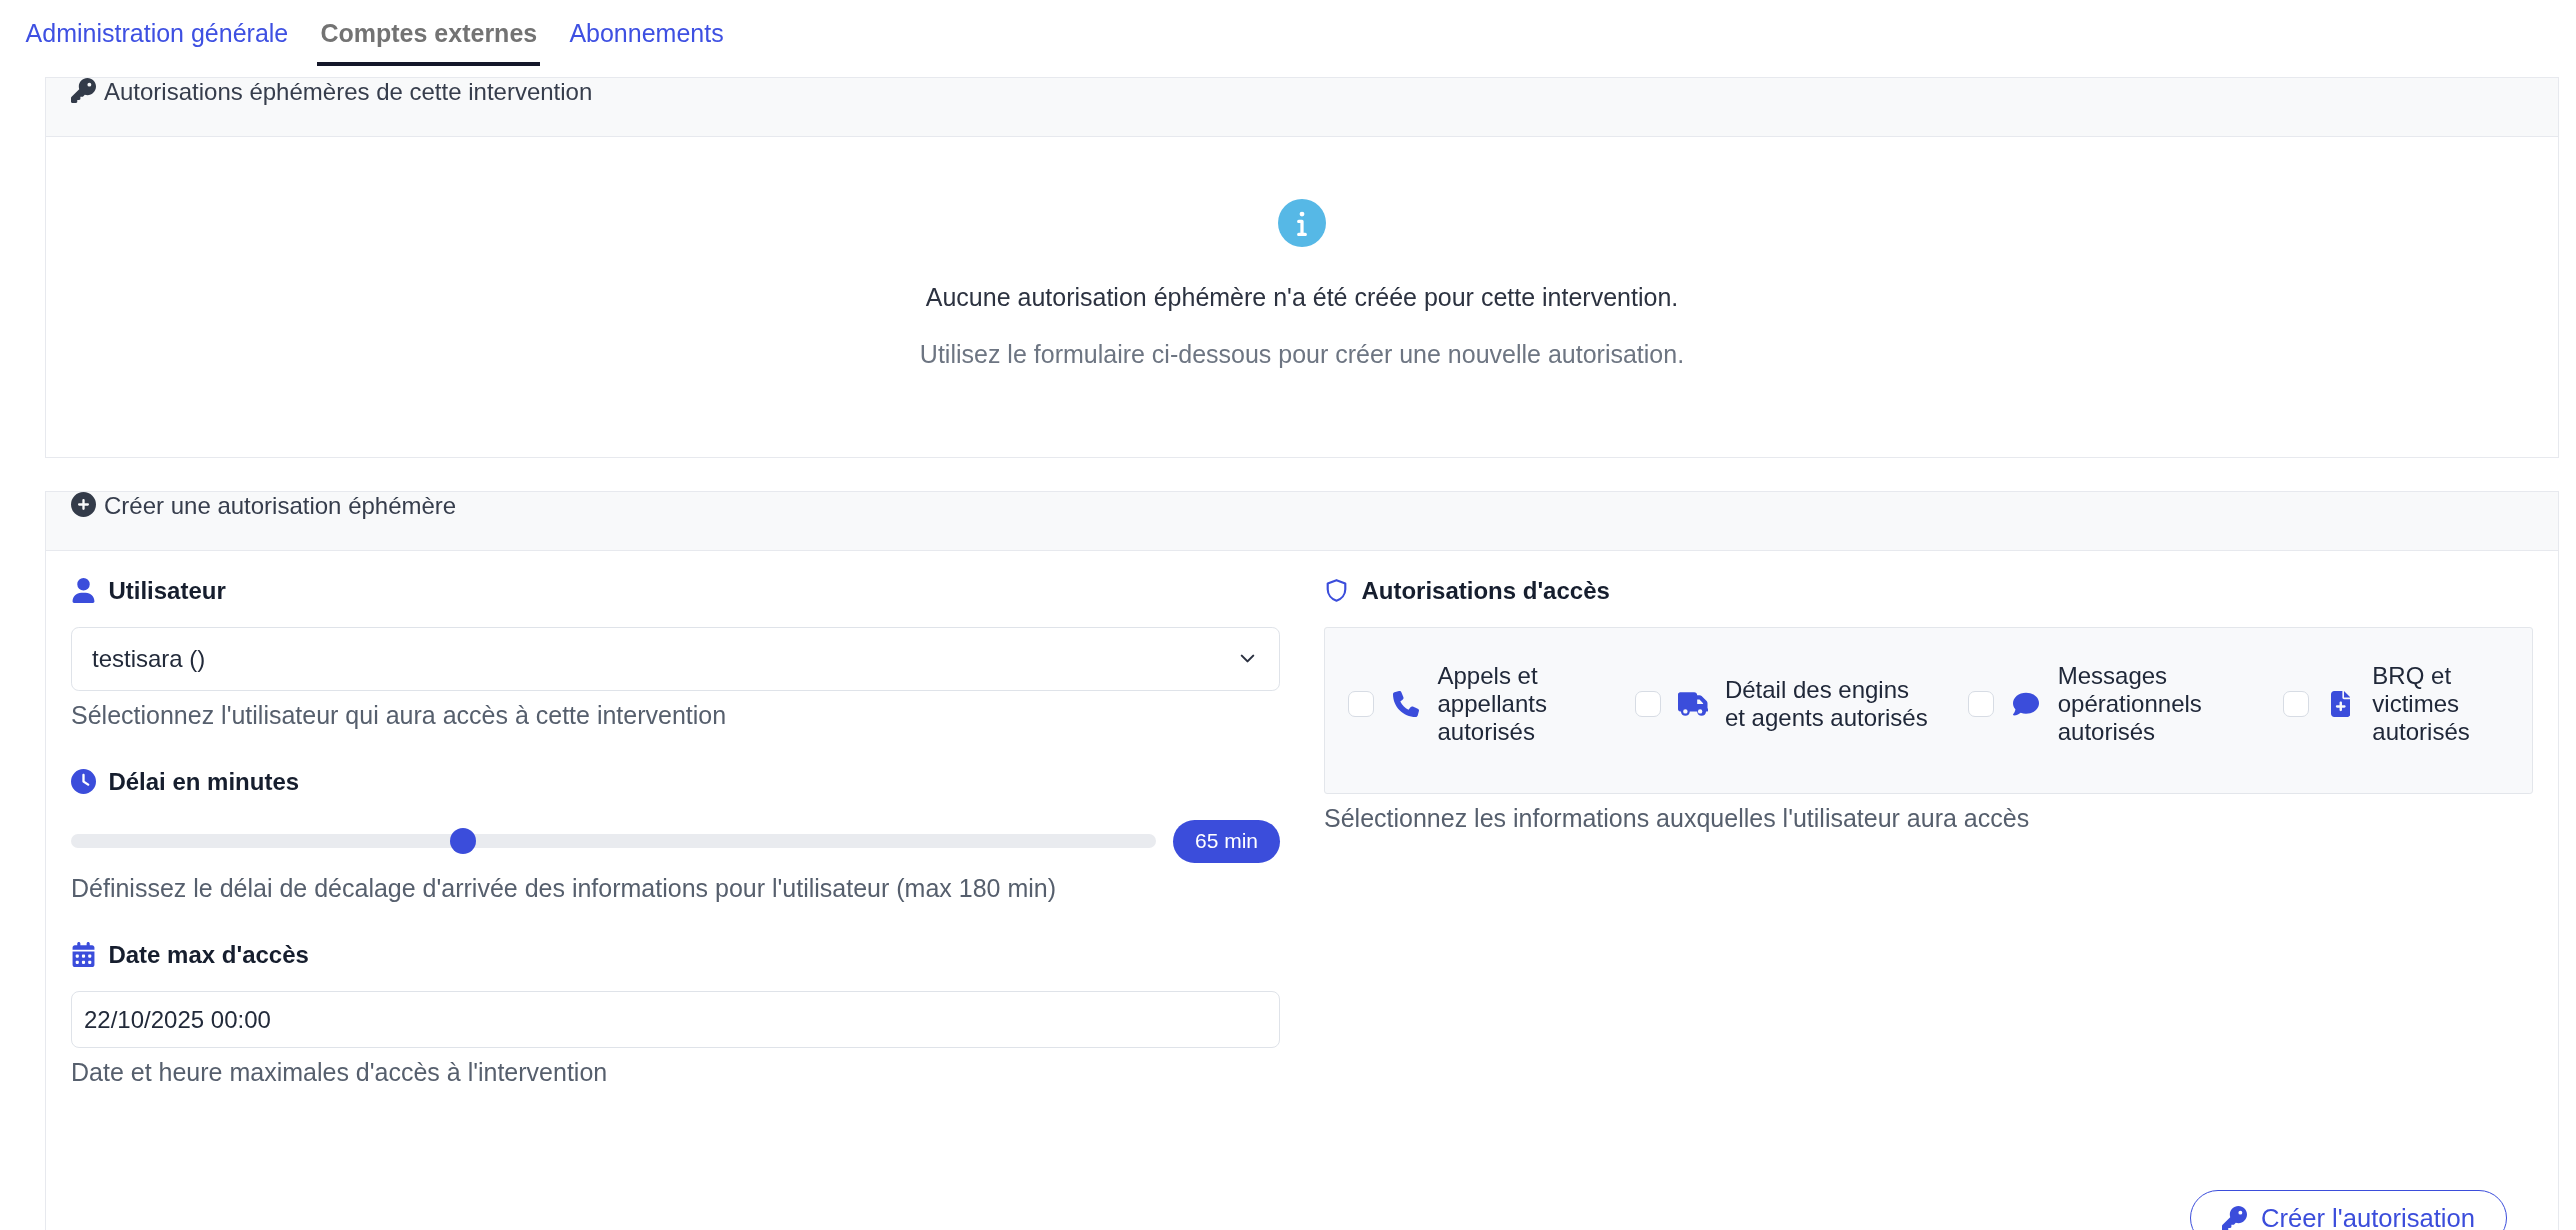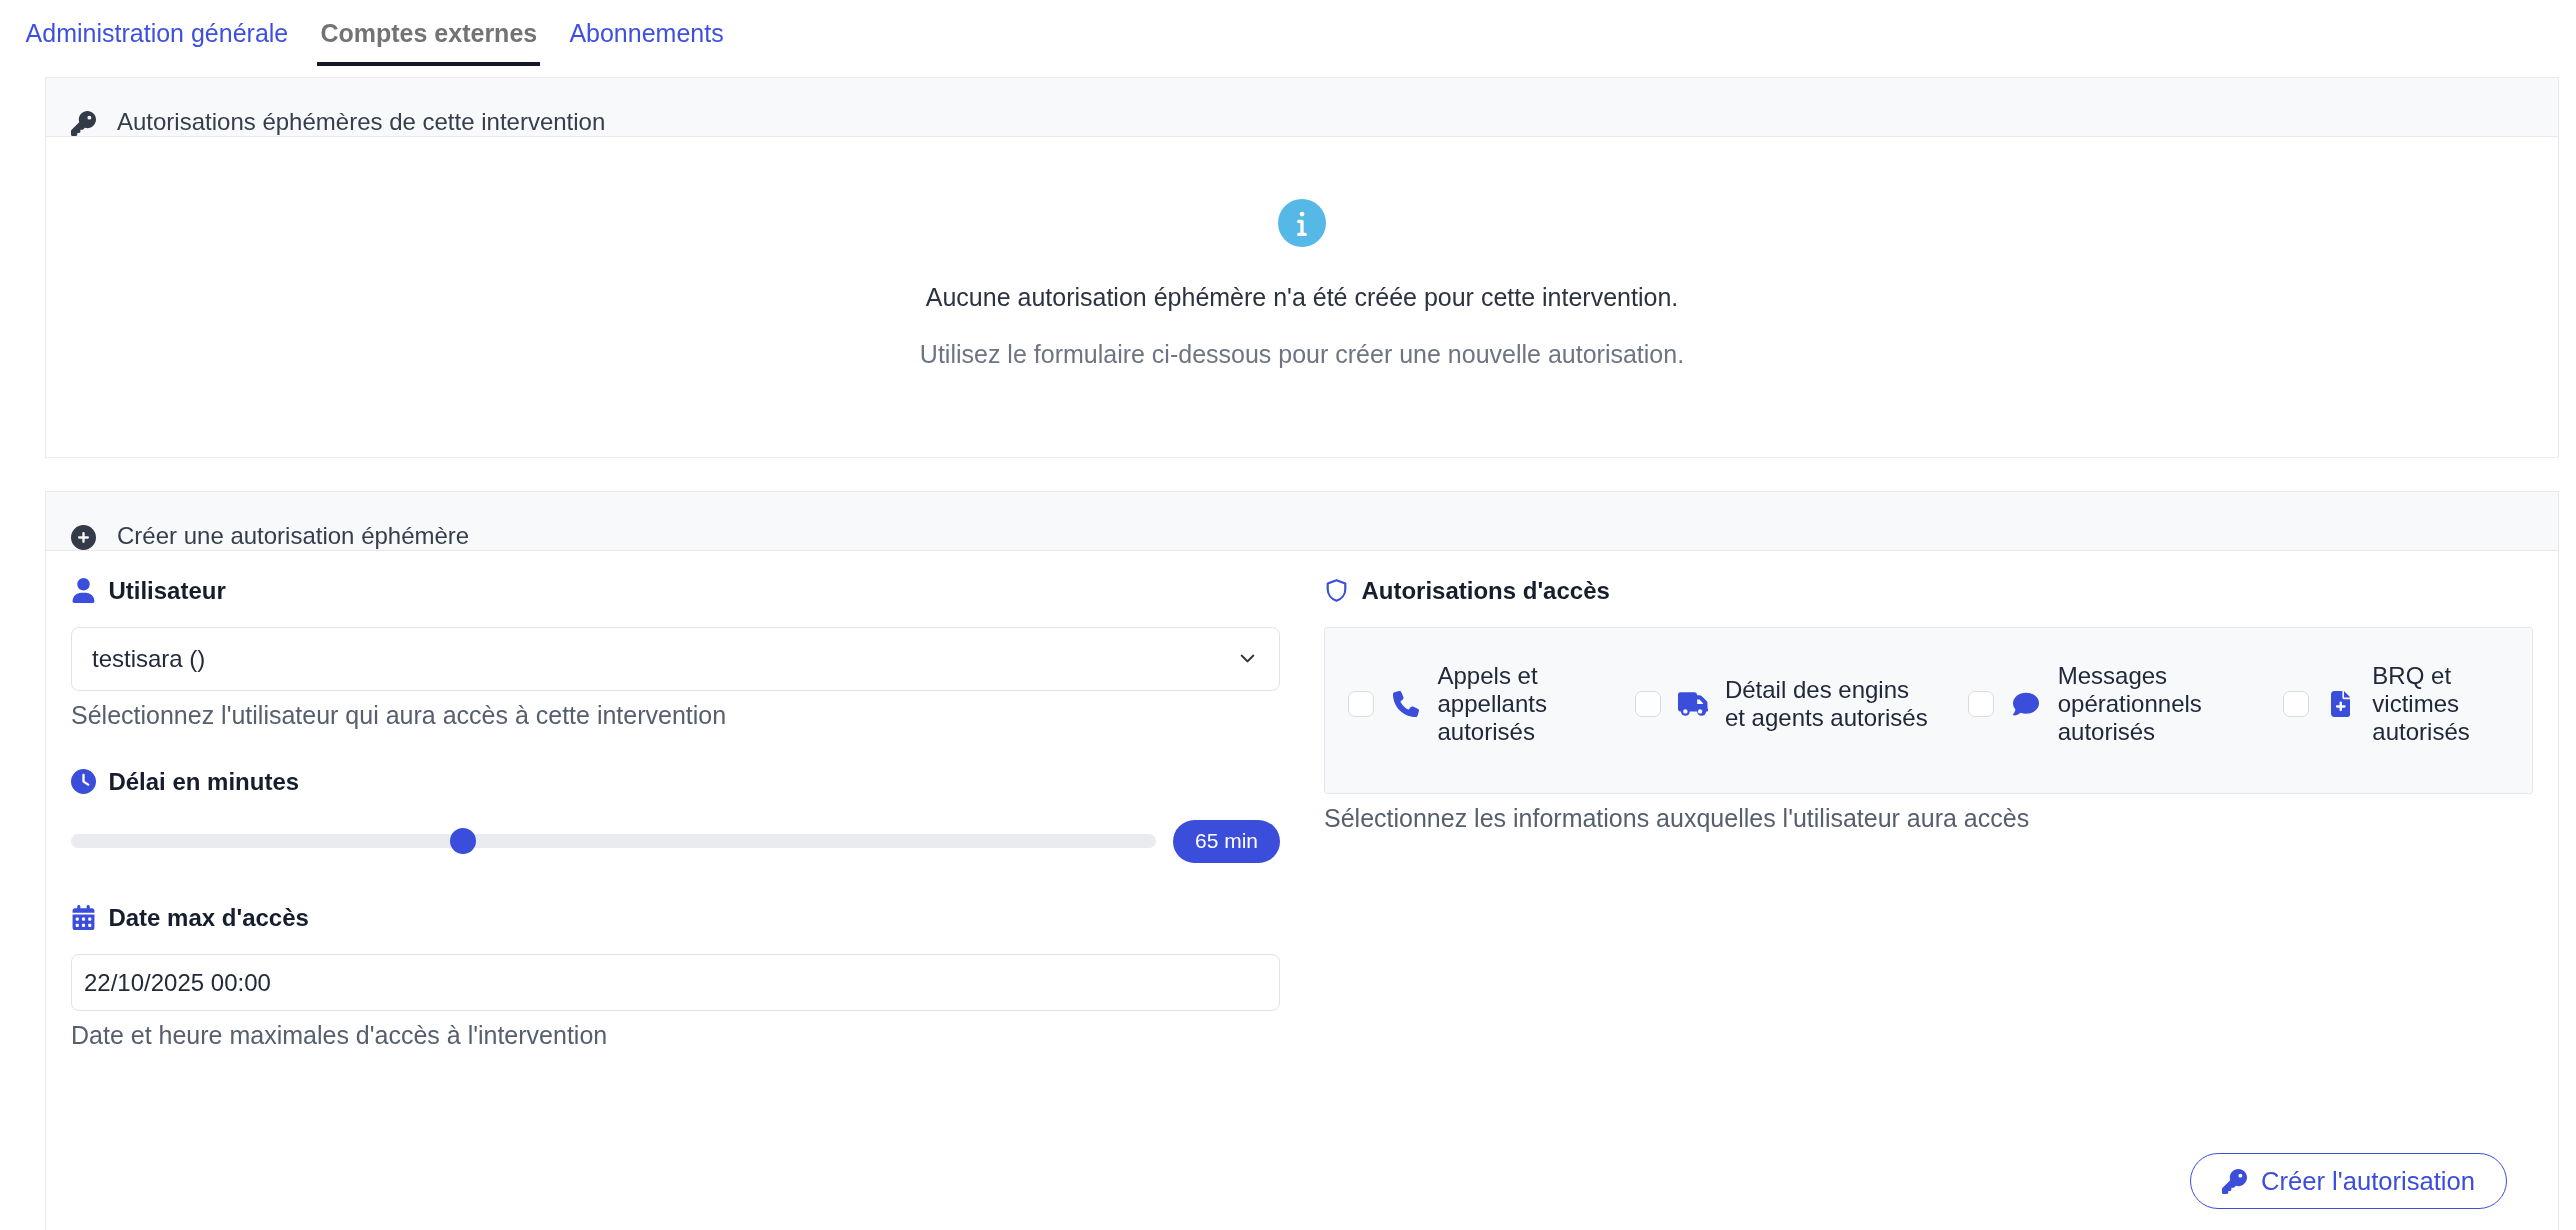--- a/index.html
+++ b/index.html
@@ -23,21 +23,21 @@
 
   
   .panel {
     margin-left:45px; width:2514px;
     border:1.6px solid #e7e9ee; background:#fff;
   }
   .panel-1 { margin-top:11px; }
   .panel-2 { margin-top:33px; }
   .panel-header {
     height:59px; background:#f8f9fa; border-bottom:1.6px solid #e7e9ee;
-    display:flex; align-items:flex-end; gap:21px; padding:0 25px;
+    display:flex; align-items:flex-start; gap:8px; padding:0 25px;
     font-size:24px; font-weight:500; color:#363d4c;
   }
   .panel-header .hicon { width:25px; height:25px; flex:0 0 auto; color:#333b49; }
   .panel-header .hicon svg { width:100%; height:100%; display:block; }
 
   
   .empty-body {
     height:320px; display:flex; flex-direction:column; align-items:center;
     padding-top:62px;
   }
@@ -189,20 +189,21 @@
                 </svg>
             </span>
             <span>Délai en minutes</span>
           </div>
           <div class="slider-row">
             <div class="slider-track">
               <div class="slider-thumb" style="left: 36.1111%;"></div>
             </div>
             <div class="delay-badge">65 min</div>
           </div>
+          <div class="helper">Définissez le délai de décalage d'arrivée des informations pour l'utilisateur (max 180 min)</div>
         </div>
 
         <div class="group">
           <div class="field-label">
             <span class="licon">
               <svg viewBox="0 0 448 512">
                   <path fill="currentColor" fill-rule="evenodd" d="M128 0c17.7 0 32 14.3 32 32V64H288V32c0-17.7 14.3-32 32-32s32 14.3 32 32V64h48c26.5 0 48 21.5 48 48v48H0V112C0 85.5 21.5 64 48 64H96V32c0-17.7 14.3-32 32-32zM0 192H448V464c0 26.5-21.5 48-48 48H48c-26.5 0-48-21.5-48-48V192zm64 80v32c0 8.8 7.2 16 16 16h32c8.8 0 16-7.2 16-16V272c0-8.8-7.2-16-16-16H80c-8.8 0-16 7.2-16 16zm128 0v32c0 8.8 7.2 16 16 16h32c8.8 0 16-7.2 16-16V272c0-8.8-7.2-16-16-16H208c-8.8 0-16 7.2-16 16zm144-16c-8.8 0-16 7.2-16 16v32c0 8.8 7.2 16 16 16h32c8.8 0 16-7.2 16-16V272c0-8.8-7.2-16-16-16H336zM64 400v32c0 8.8 7.2 16 16 16h32c8.8 0 16-7.2 16-16V400c0-8.8-7.2-16-16-16H80c-8.8 0-16 7.2-16 16zm144-16c-8.8 0-16 7.2-16 16v32c0 8.8 7.2 16 16 16h32c8.8 0 16-7.2 16-16V400c0-8.8-7.2-16-16-16H208zm112 16v32c0 8.8 7.2 16 16 16h32c8.8 0 16-7.2 16-16V400c0-8.8-7.2-16-16-16H336c-8.8 0-16 7.2-16 16z"></path>
                 </svg>
             </span>
             <span>Date max d'accès</span>

